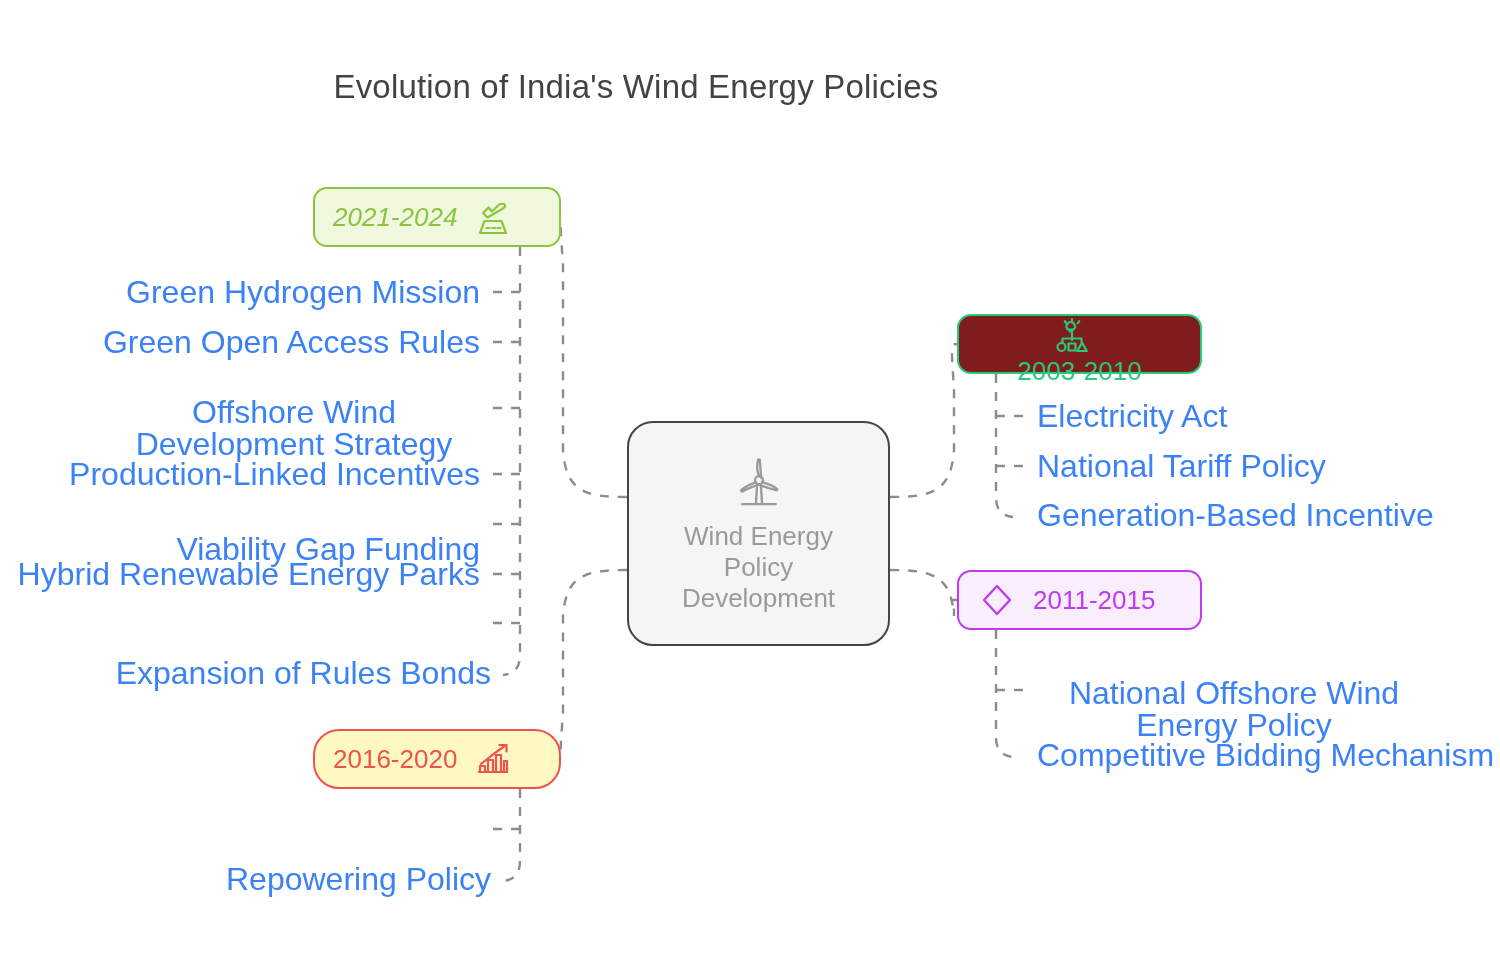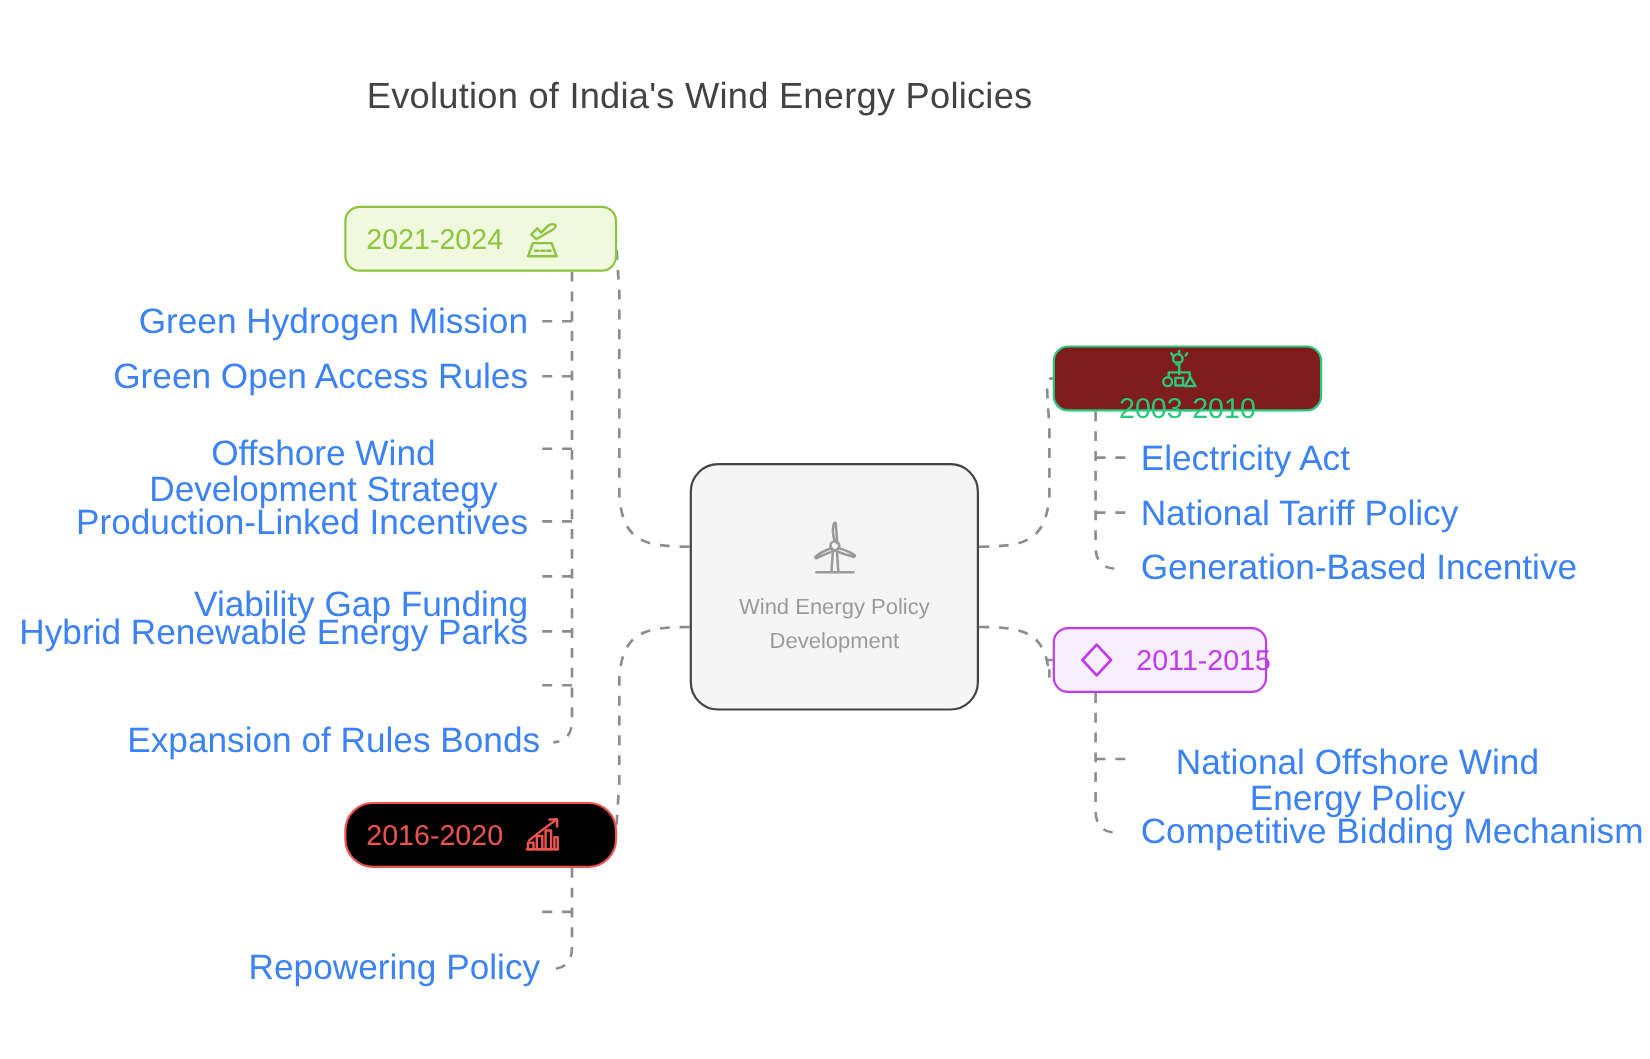--- a/index.html
+++ b/index.html
@@ -58,21 +58,21 @@
     align-items: center;
     justify-content: center;
     box-sizing: border-box;
   }
   .root-icon {
     width: 62px;
     height: 62px;
     margin-bottom: 6px;
   }
   .root-label {
-    font-size: 20px;
+    font-size: 26px;
     line-height: 31px;
     color: #9a9a9a;
     text-align: center;
     width: 200px;
   }
 
   
   .branch {
     position: absolute;
     border-radius: 14px;
@@ -93,21 +93,21 @@
     height: 40px;
     flex: 0 0 40px;
   }
   .branch.icon-right .branch-icon { margin-left: 16px; }
   .branch.icon-left  .branch-icon { margin-right: 16px; }
 
   
   #branch-2021-2024 { left: 313px;  top: 187px; width: 248px; }
   #branch-2016-2020 { left: 313px;  top: 729px; width: 248px; }
   #branch-2003-2010 { left: 957px;  top: 314px; width: 245px; }
-  #branch-2011-2015 { left: 957px;  top: 570px; width: 195px; }
+  #branch-2011-2015 { left: 957px;  top: 570px; width: 245px; }
 
   
   .leaf {
     position: absolute;
     font-size: 32px;
     line-height: 32px;
     color: #3b82f6;
     white-space: nowrap;
   }
   .leaf.right-side { text-align: left; }
@@ -163,37 +163,37 @@
       <path d="M24 18 C22.4 13.5 22.2 9.2 23.3 5.4 C23.5 4.7 24.6 4.8 24.6 5.5 C24.9 9.6 25.4 14 25.6 19.2"></path>
       <path d="M21.6 22.6 C17.2 24.3 13.3 26.1 10.4 28.6 C9.9 29.1 10.5 30 11.1 29.7 C14.8 28 18.8 26.2 23.2 24.6"></path>
       <path d="M26.4 22.6 C30.9 23.9 34.9 25.5 37.8 27.6 C38.4 28 37.9 29 37.2 28.8 C33.3 27.8 29.1 26.6 24.8 24.7"></path>
       <path d="M22.6 24 L21.6 39.5 M25.4 24 L26.4 39.5"></path>
       <path d="M11 39.6 L37 39.6"></path>
     </svg>
     <div class="root-label">Wind Energy Policy Development</div>
   </div>
 
   <div class="branch icon-right" id="branch-2021-2024" style="border-color:#8bc53f;background:#f0f8dd;">
-    <span class="branch-label" style="color:#8bc53f;">2021-2024</span>
+    <span class="branch-label" style="color:#8bc53f;font-style:italic;">2021-2024</span>
     <svg class="branch-icon" viewBox="0 0 40 40" fill="none" stroke="#8bc53f" stroke-width="2.2" stroke-linecap="round" stroke-linejoin="round">
       <path d="M10 16 L15.5 10.5 L19 14.5 L25 8.5 C27.5 6 31.5 6.5 32 8 C32.5 9.5 29.5 12 26.5 13.5 L14.5 20.5 Z"></path>
       <path d="M11.5 24 L28.5 24 L33 36 L7 36 Z"></path>
       <path d="M13.5 31 L16.5 31 M19 31 L22 31 M24.5 31 L27.5 31"></path>
     </svg>
   </div>
 
   <div class="leaf left-side" style="right:1020px; top:276px;">Green Hydrogen Mission</div>
   <div class="leaf left-side" style="right:1020px; top:326px;">Green Open Access Rules</div>
   <div class="leaf left-side wrap" style="left:110px; width:368px; top:376px;">Offshore Wind Development Strategy</div>
   <div class="leaf left-side" style="right:1020px; top:458px;">Production-Linked Incentives</div>
   <div class="leaf left-side" style="right:1020px; top:508px;margin-top:25px;">Viability Gap Funding</div>
   <div class="leaf left-side" style="right:1020px; top:558px;">Hybrid Renewable Energy Parks</div>
   <div class="leaf left-side" style="right:1009px; top:657px;">Expansion of Rules Bonds</div>
 
-  <div class="branch icon-right" id="branch-2016-2020" style="border-color:#ef5350;background:#000000;border-radius:26px;">
+  <div class="branch icon-right" id="branch-2016-2020" style="border-color:#ef5350;background:#fef9c3;border-radius:26px;">
     <span class="branch-label" style="color:#ef5350;">2016-2020</span>
     <svg class="branch-icon" viewBox="0 0 40 40" fill="none" stroke="#ef5350" stroke-width="2.2" stroke-linecap="round" stroke-linejoin="round">
       <path d="M6 33 L34 33"></path>
       <rect x="7" y="27" width="5" height="6"></rect>
       <rect x="15" y="21" width="5" height="12"></rect>
       <rect x="23" y="16" width="5" height="17"></rect>
       <rect x="31" y="22" width="3" height="11"></rect>
       <path d="M8 25 L18 17 L24 12.5 L33 6"></path>
       <path d="M26.5 6 L33.5 6 L33.5 12.5"></path>
     </svg>

